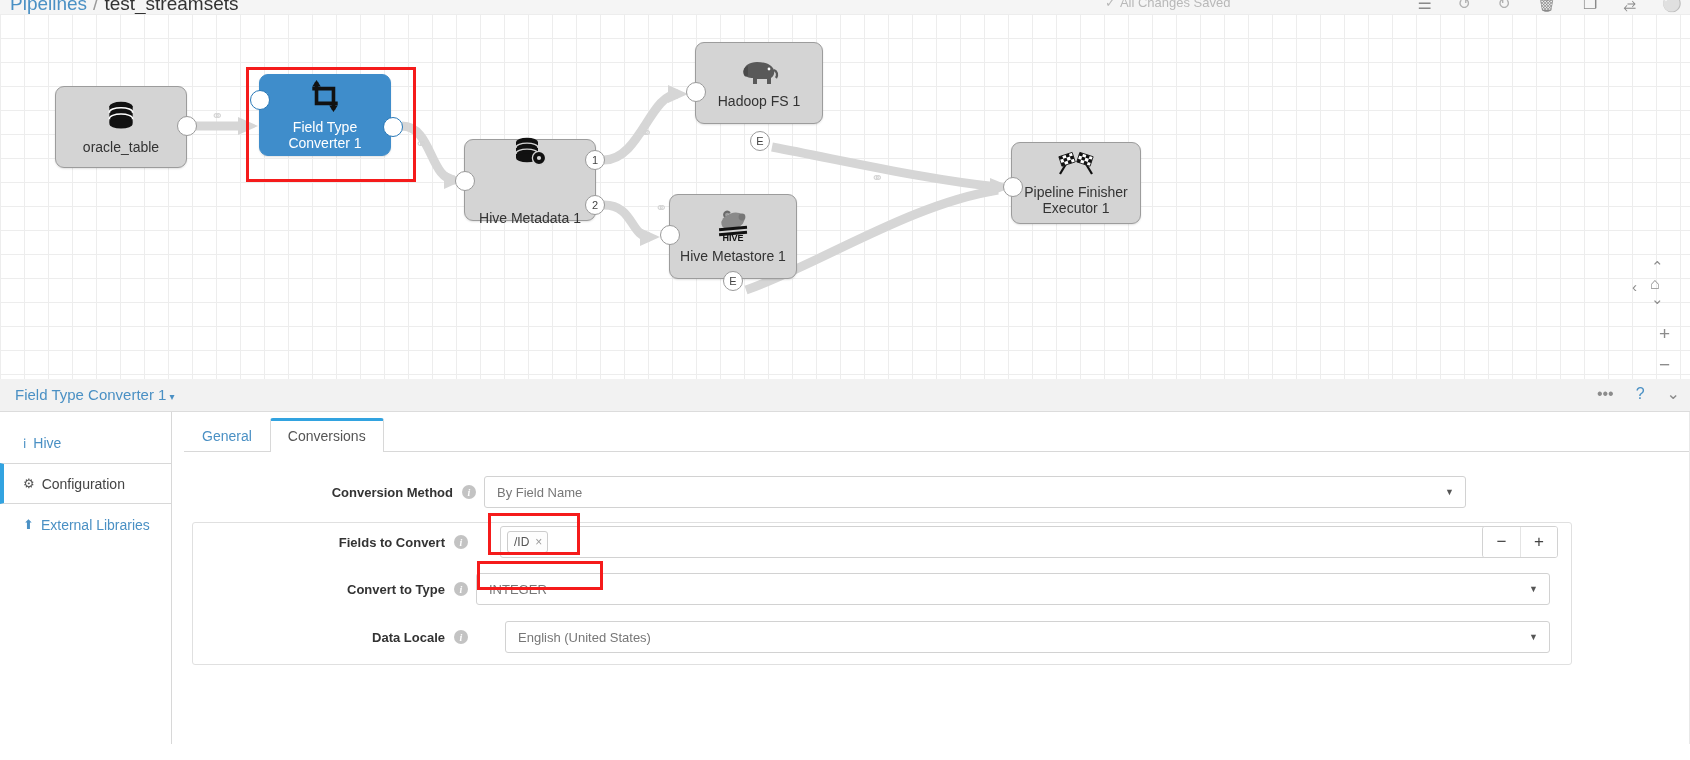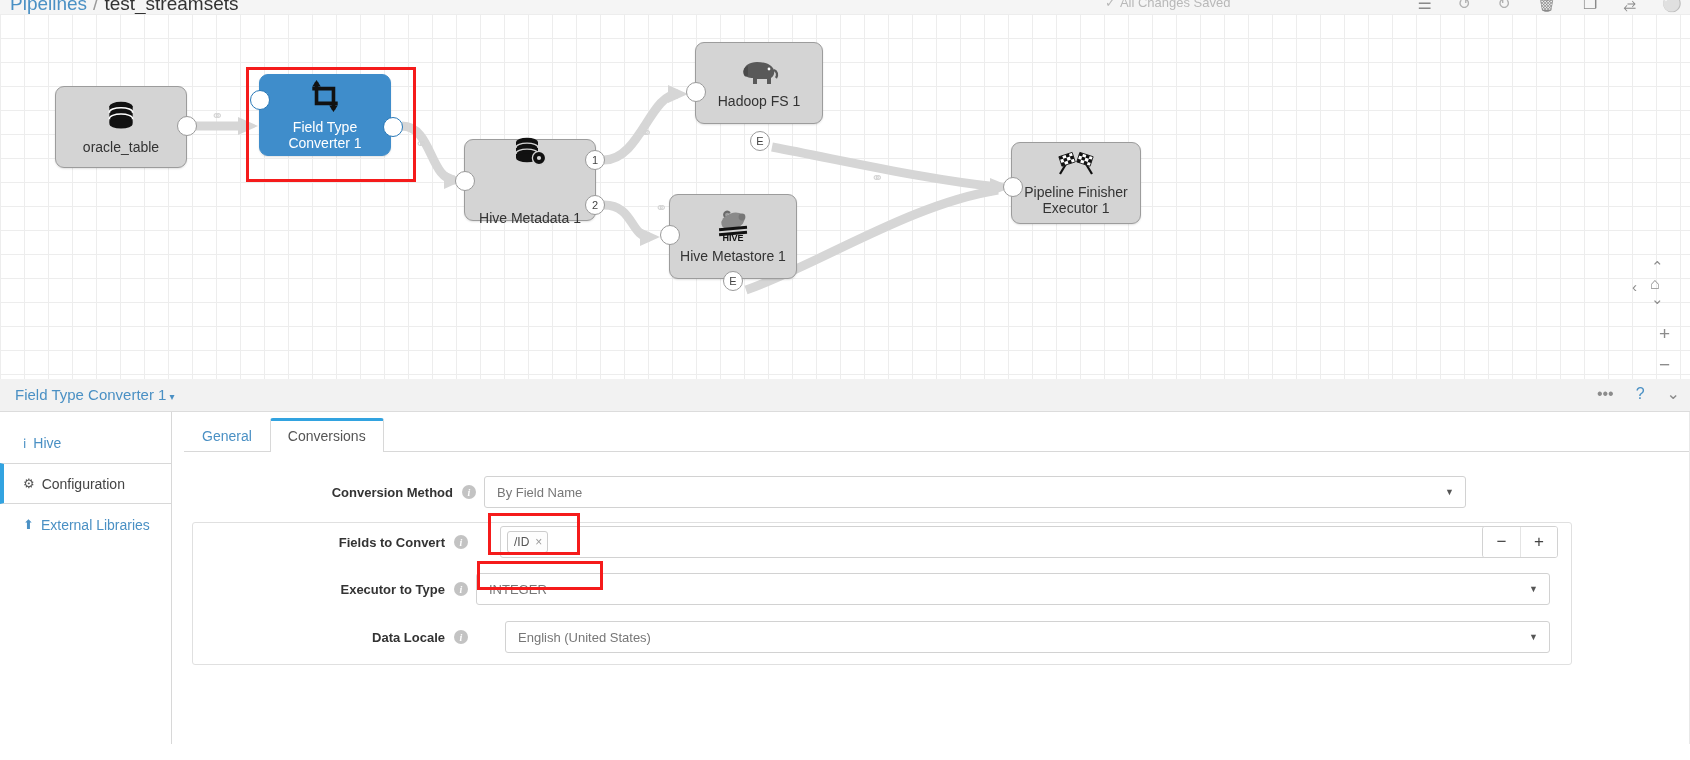--- a/index.html
+++ b/index.html
@@ -516,21 +516,21 @@
                 <div class="redbox" style="left:-12px; top:-13px; width:92px; height:42px;"></div>
               </div>
               <div class="pm-group" style="right:14px;">
                 <div class="pm-btn">−</div>
                 <div class="pm-btn">+</div>
               </div>
             </div>
 
             <div class="frow" style="margin-bottom:16px;">
               <div class="flabel" style="width:292px; flex:0 0 292px;">
-                <span>Executor to Type</span>
+                <span>Convert to Type</span>
                 <span class="infoi">i</span>
               </div>
               <div class="fctl" style="margin-right:22px;">
                 <div class="sel-input">
                   <span>INTEGER</span>
                   <span class="arrow">▼</span>
                 </div>
                 <div class="redbox" style="left:1px; top:-12px; width:126px; height:29px;"></div>
               </div>
             </div>

